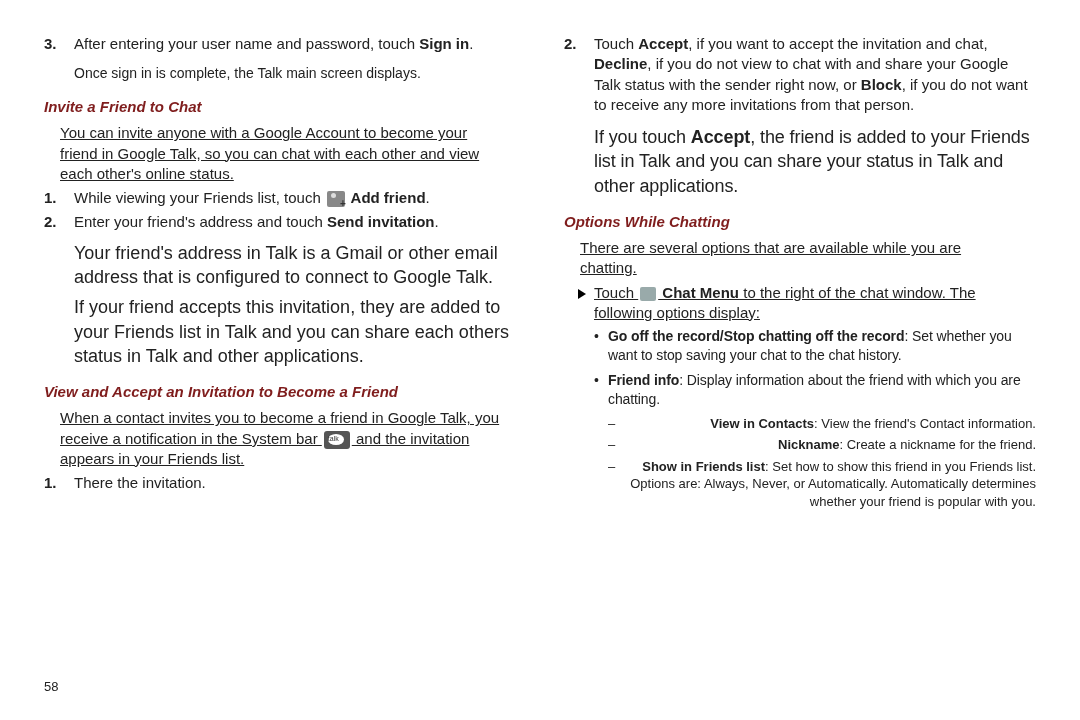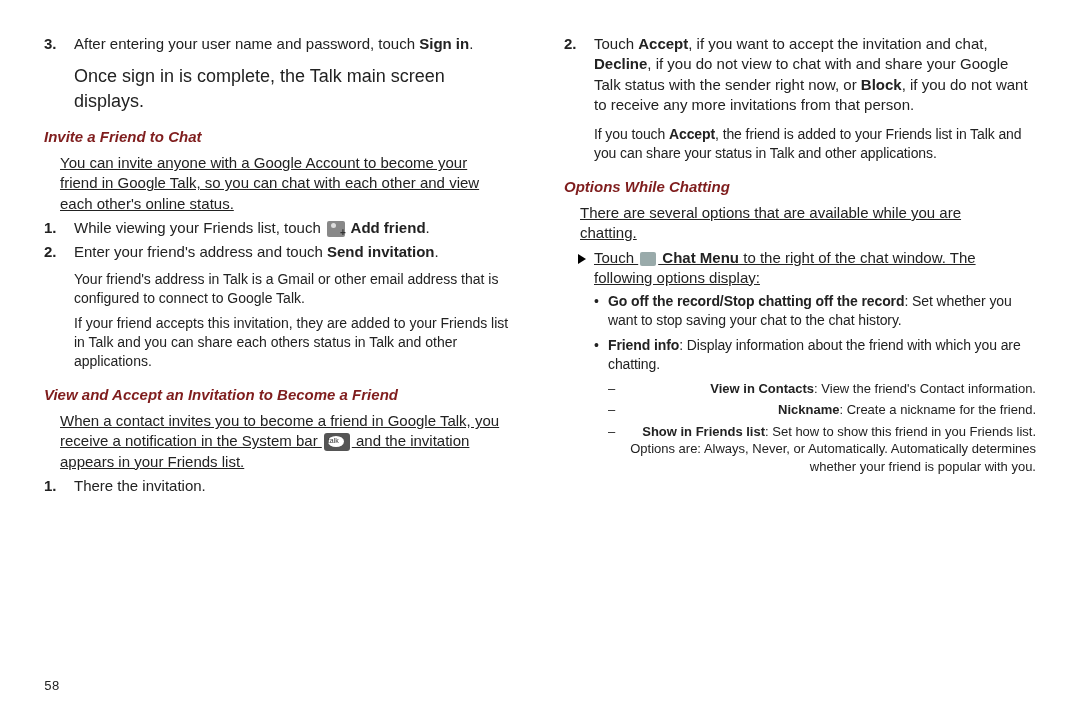--- a/index.html
+++ b/index.html
@@ -140,28 +140,27 @@
     margin-bottom: 4px;
     font-size: 13px;
   }
   ul.dash > li > .m { width: 12px; flex-shrink:0; }
   ul.dash > li > .t { flex: 1; text-align: right; }
   .pagenum {
     position: absolute;
     left: 44px;
     bottom: 24px;
     font-size: 13px;
-    font-family: Liberation Mono, monospace;
   }
   .subnote {
-    font-size: 18px;
+    font-size: 14px;
     margin: 6px 0 6px 30px;
   }
   .tight { letter-spacing: -0.1px; }
-  .sm { font-size: 14px; }
+  .sm { font-size: 18px; }
 </style>
 </head>
 <body>
 
 <div class="page">
 
   <div class="col">
 
     <ol class="num">
       <li>

